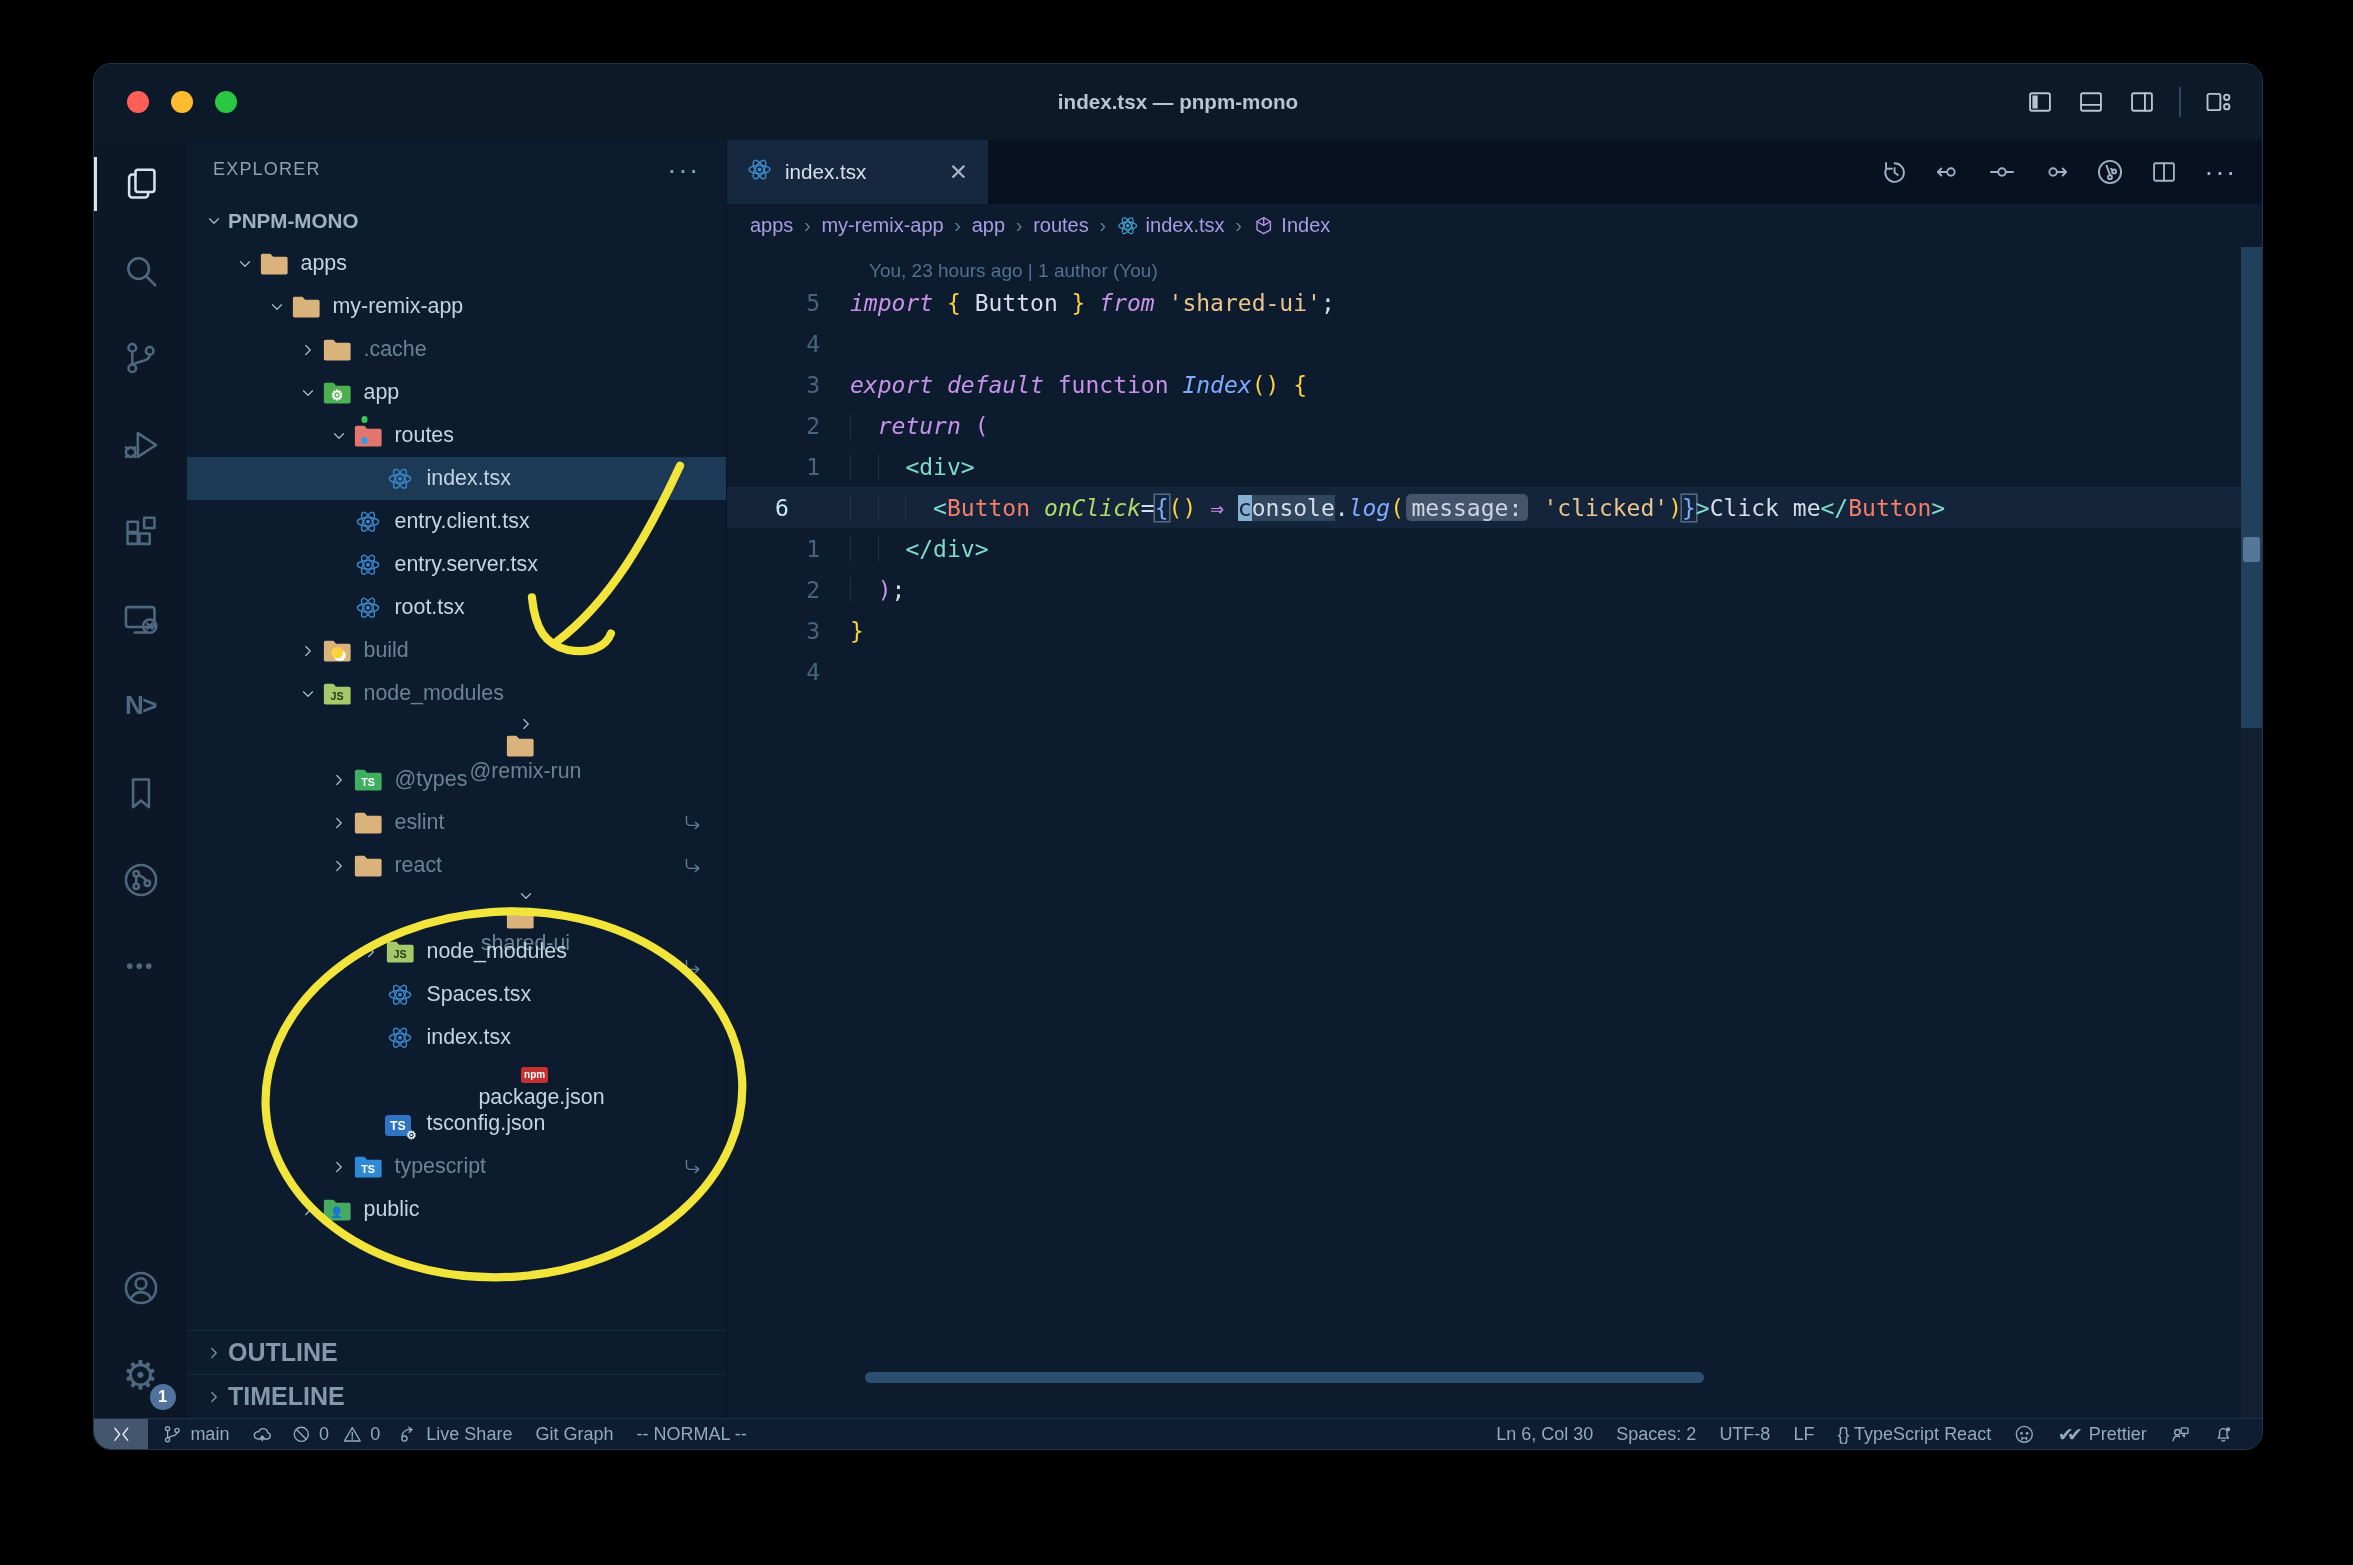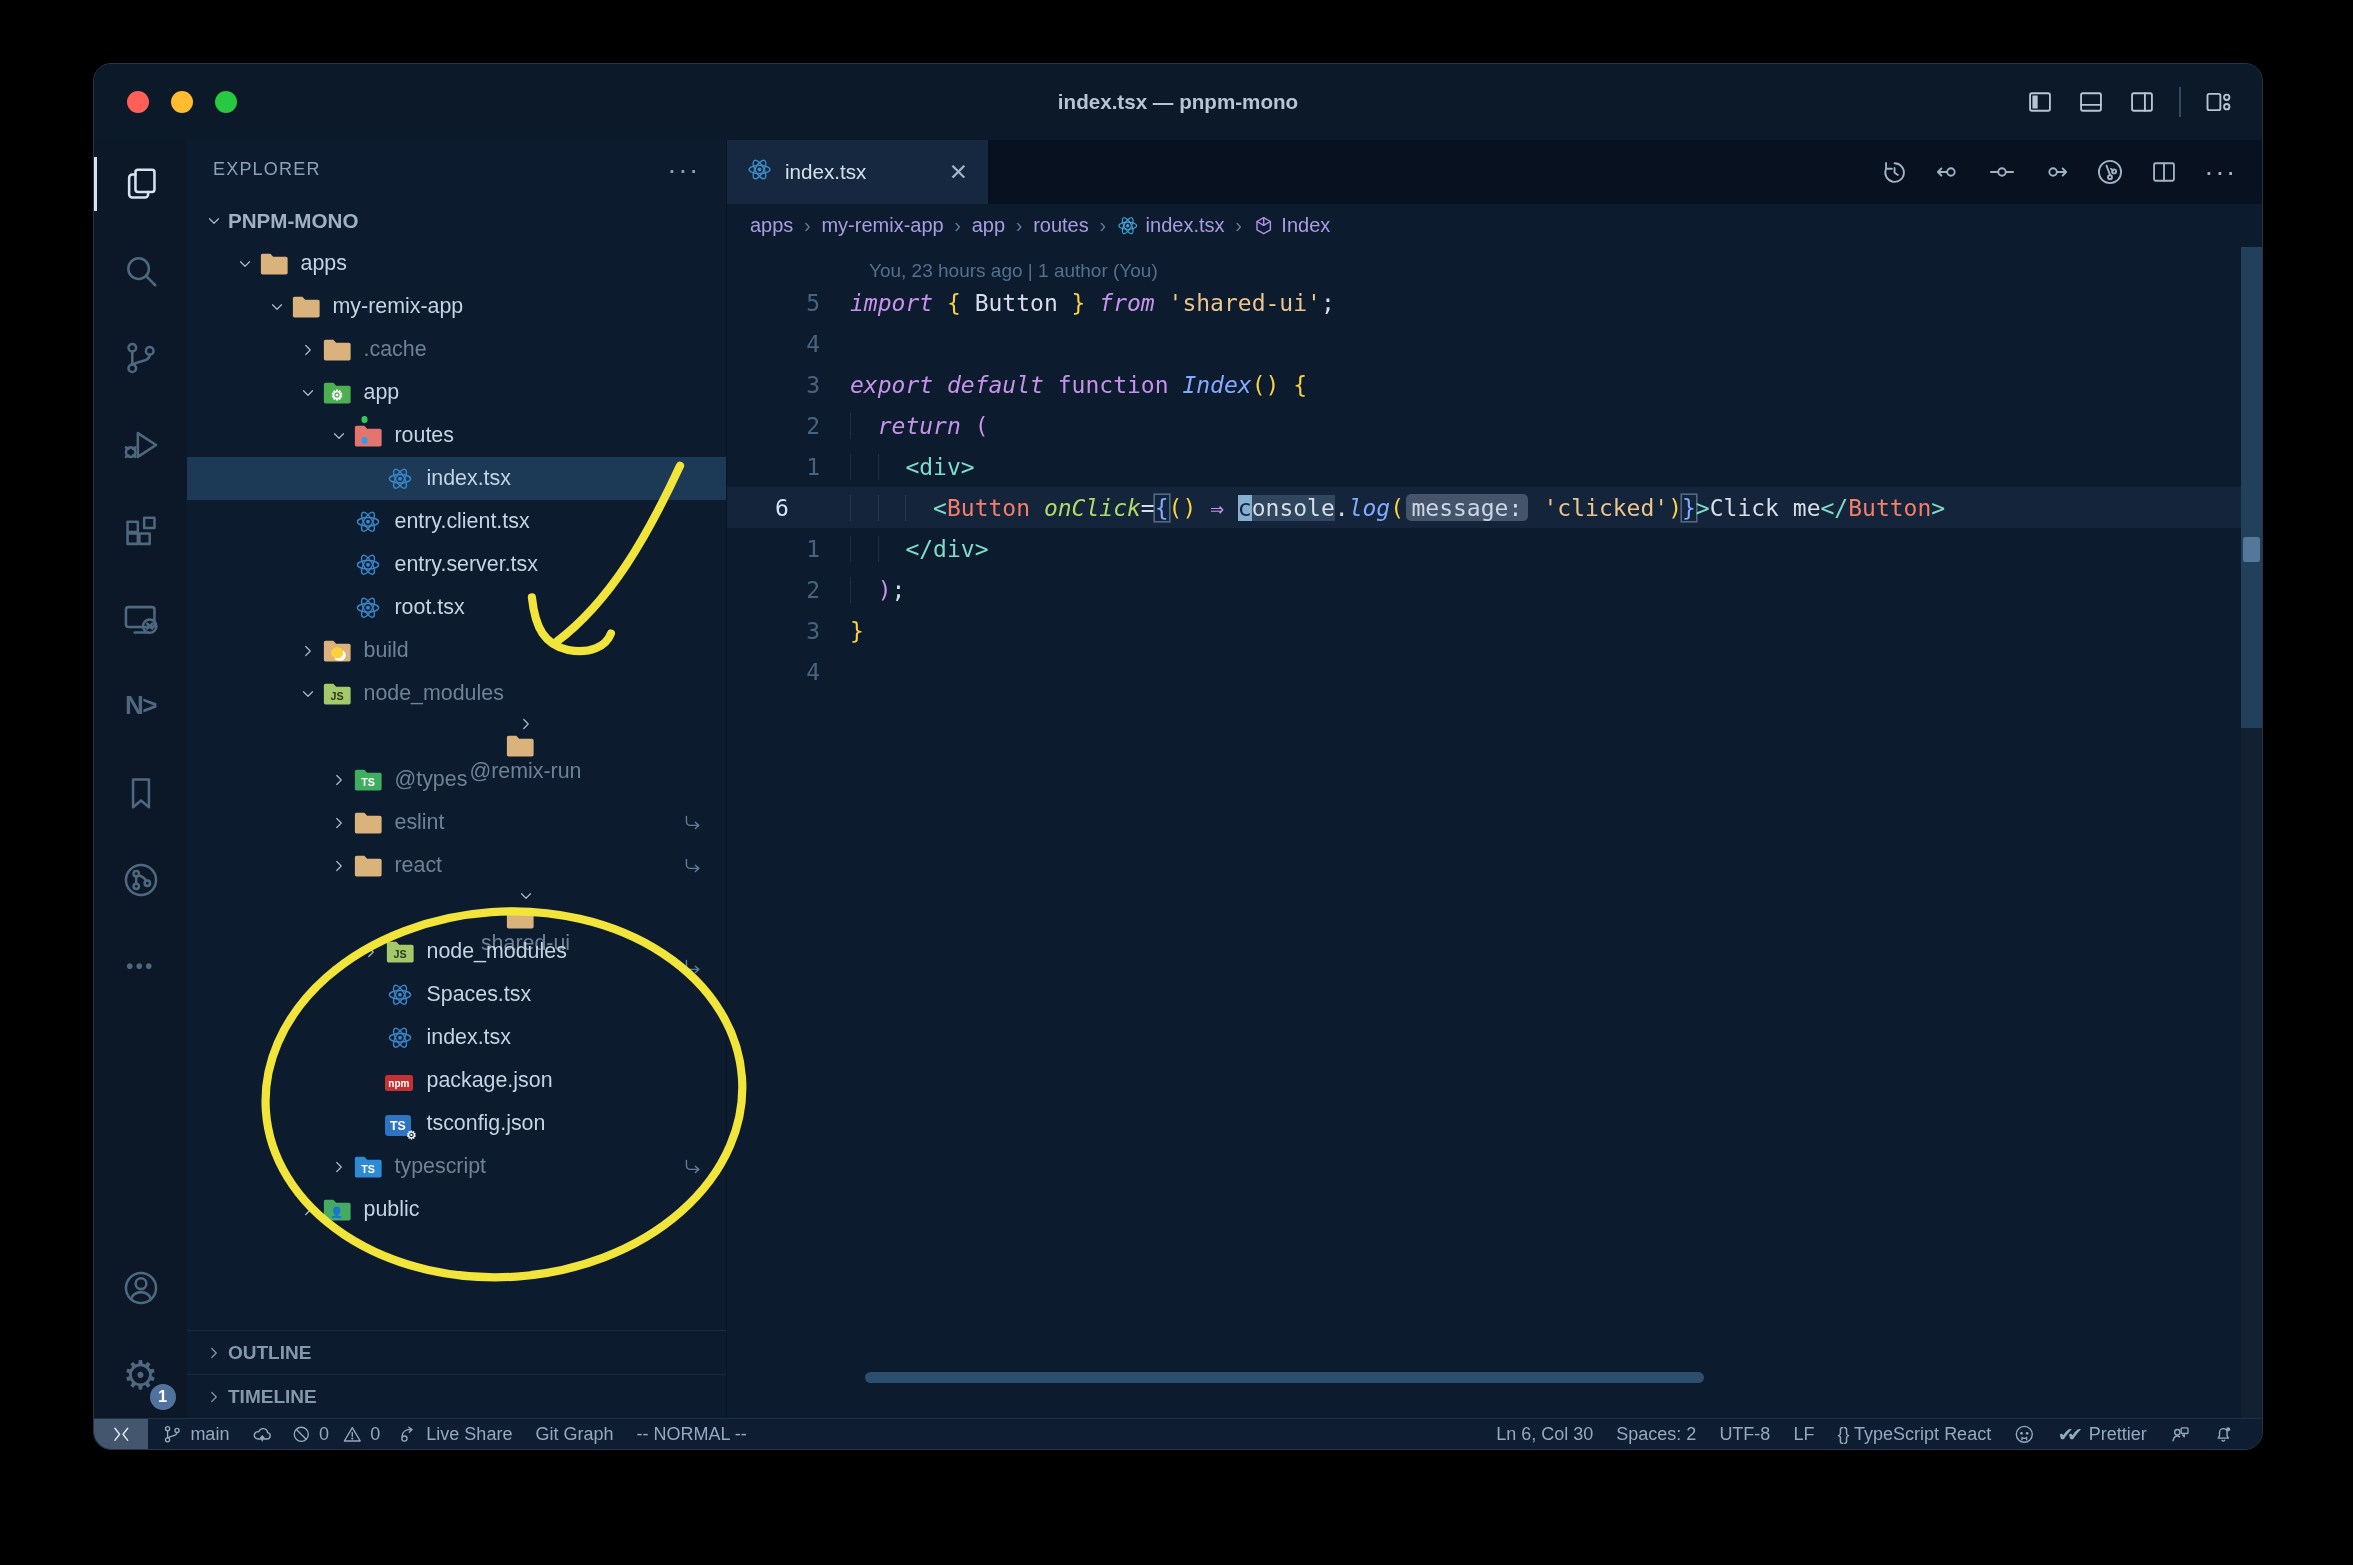--- a/index.html
+++ b/index.html
@@ -46,21 +46,21 @@
   .sym{margin-left:auto;margin-right:23px;color:#5f7e97}
   .sym svg{width:21.4px;height:21.4px}
   .fb{position:absolute;left:50%;top:58%;transform:translate(-50%,-50%);font-weight:700;color:#fff;line-height:1}
   .fb.gear{font-size:14px}
   .fb.txt{font-size:10.7px;letter-spacing:0}
   .fb.bin{font-size:9px;font-family:"DejaVu Sans Mono",monospace;letter-spacing:0;line-height:.9;color:#fff}
   .fb.dots span{display:inline-block;width:6.6px;height:6.6px;border-radius:50%;margin:0 0.8px}
   .npmBadge{display:inline-block;background:#c53030;color:#fff;font:700 10px "Liberation Sans",sans-serif;padding:2.5px 3.3px;border-radius:2.5px;margin-top:4.1px}
   .tsBadge{display:inline-block;background:#2f74c0;color:#fff;font:700 12.3px "Liberation Sans",sans-serif;padding:3.3px 5px;border-radius:3.3px;margin-top:1.6px;position:relative}
   .tsBadge .mini{position:absolute;right:-5.8px;bottom:-5.8px;font-size:11.5px;color:#e8eef5}
-  .section{height:43px;flex:0 0 auto;border-top:0.8px solid #17293d;display:flex;align-items:center;color:#8398ac;font-weight:700;font-size:19px;cursor:pointer}
+  .section{height:43px;flex:0 0 auto;border-top:0.8px solid #17293d;display:flex;align-items:center;color:#8398ac;font-weight:700;font-size:25px;cursor:pointer}
   .section .chev{width:28px;margin-left:13px;display:flex;justify-content:center;color:#8398ac}
   .section .chev svg{width:18px;height:18px}
 
   
   .editor{flex:1;display:flex;flex-direction:column;min-width:0;position:relative}
   .tabs{height:64px;flex:0 0 auto;background:#071120;display:flex;align-items:stretch}
   .tab{width:221px;background:#15283f;display:flex;align-items:center;padding:0 20px;gap:13px;color:#d5e0ea;font-size:20.6px;cursor:pointer}
   .tab .ficon svg{width:25px;height:25px}
   .tab .close{margin-left:auto;color:#a3b4c4;font-size:23px}
   .tab-actions{margin-left:auto;display:flex;align-items:center;gap:26px;padding-right:25px;color:#a0b2c4}
@@ -521,21 +521,21 @@
             <span class="ficon"><span style="color:#3a86c8;display:inline-flex">
                 <svg viewBox="0 0 24 24" fill="none" stroke="currentColor" stroke-width="1.3">
                   <ellipse cx="12" cy="12" rx="10" ry="4"></ellipse>
                   <ellipse cx="12" cy="12" rx="10" ry="4" transform="rotate(60 12 12)"></ellipse>
                   <ellipse cx="12" cy="12" rx="10" ry="4" transform="rotate(120 12 12)"></ellipse>
                   <circle cx="12" cy="12" r="1.9" fill="currentColor" stroke="none"></circle>
                 </svg>
               </span></span>
             <span class="lbl">index.tsx</span>
           </div>
-          <div class="trow" style="padding-left: 170px;">
+          <div class="trow" style="padding-left: 170px; flex-direction: column;">
             <span class="chev"></span>
             <span class="ficon"><span class="npmBadge">npm</span></span>
             <span class="lbl">package.json</span>
           </div>
           <div class="trow" style="padding-left: 170px;">
             <span class="chev"></span>
             <span class="ficon"><span class="tsBadge">TS<span class="mini">⚙</span></span></span>
             <span class="lbl">tsconfig.json</span>
           </div>
           <div class="trow dim" style="padding-left: 138px;">

